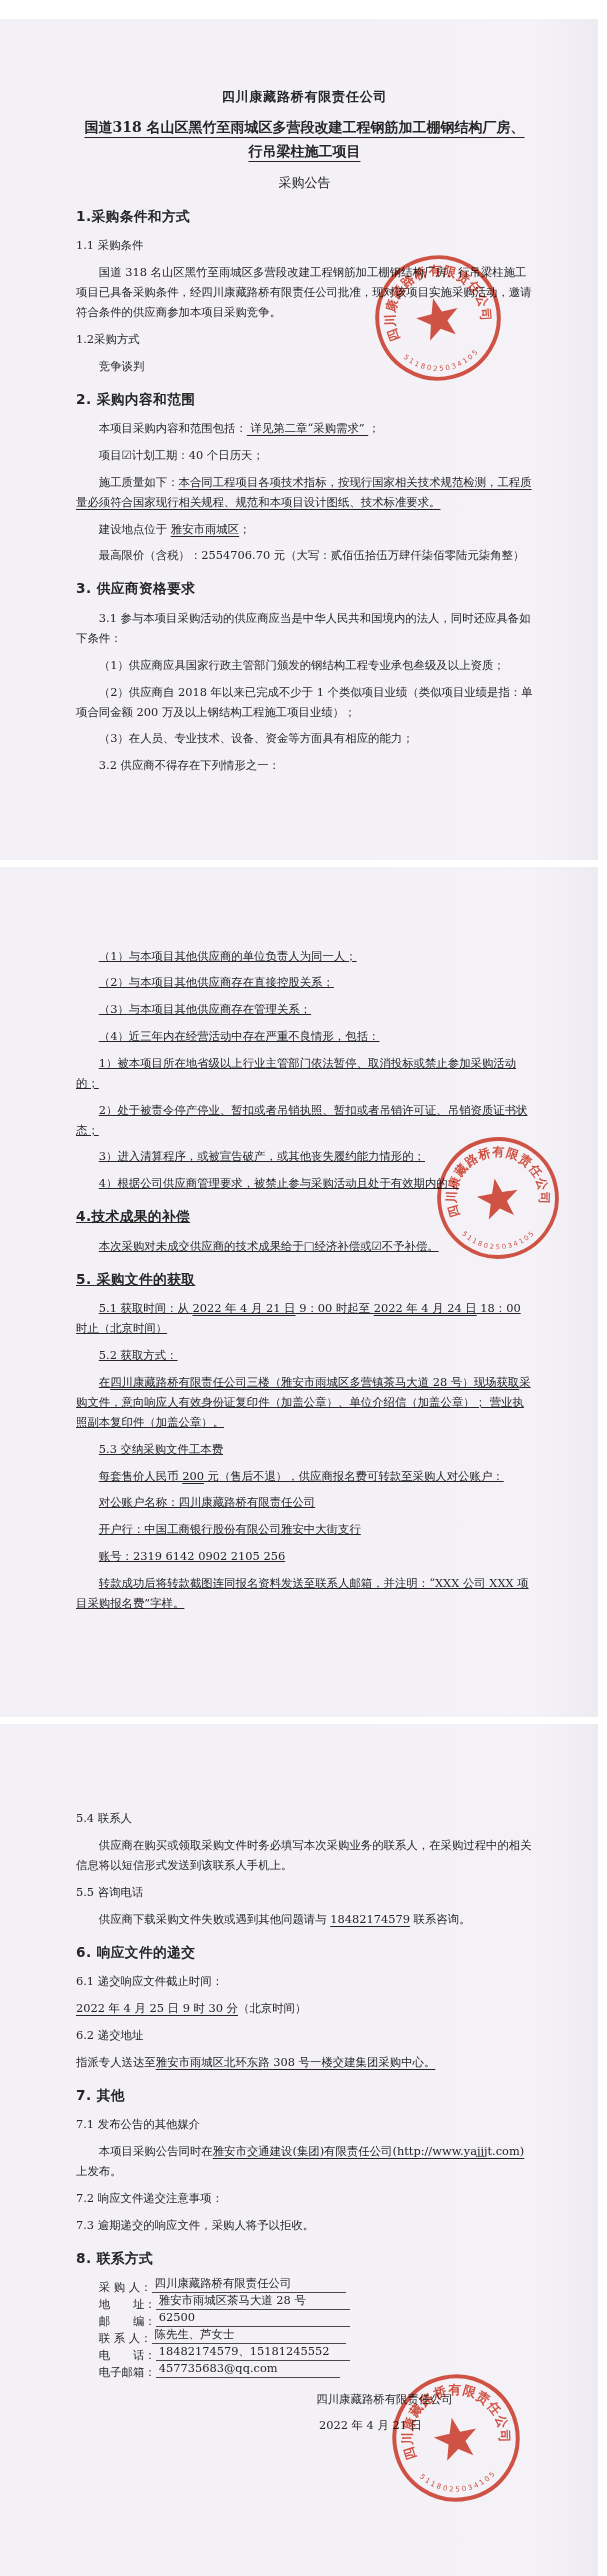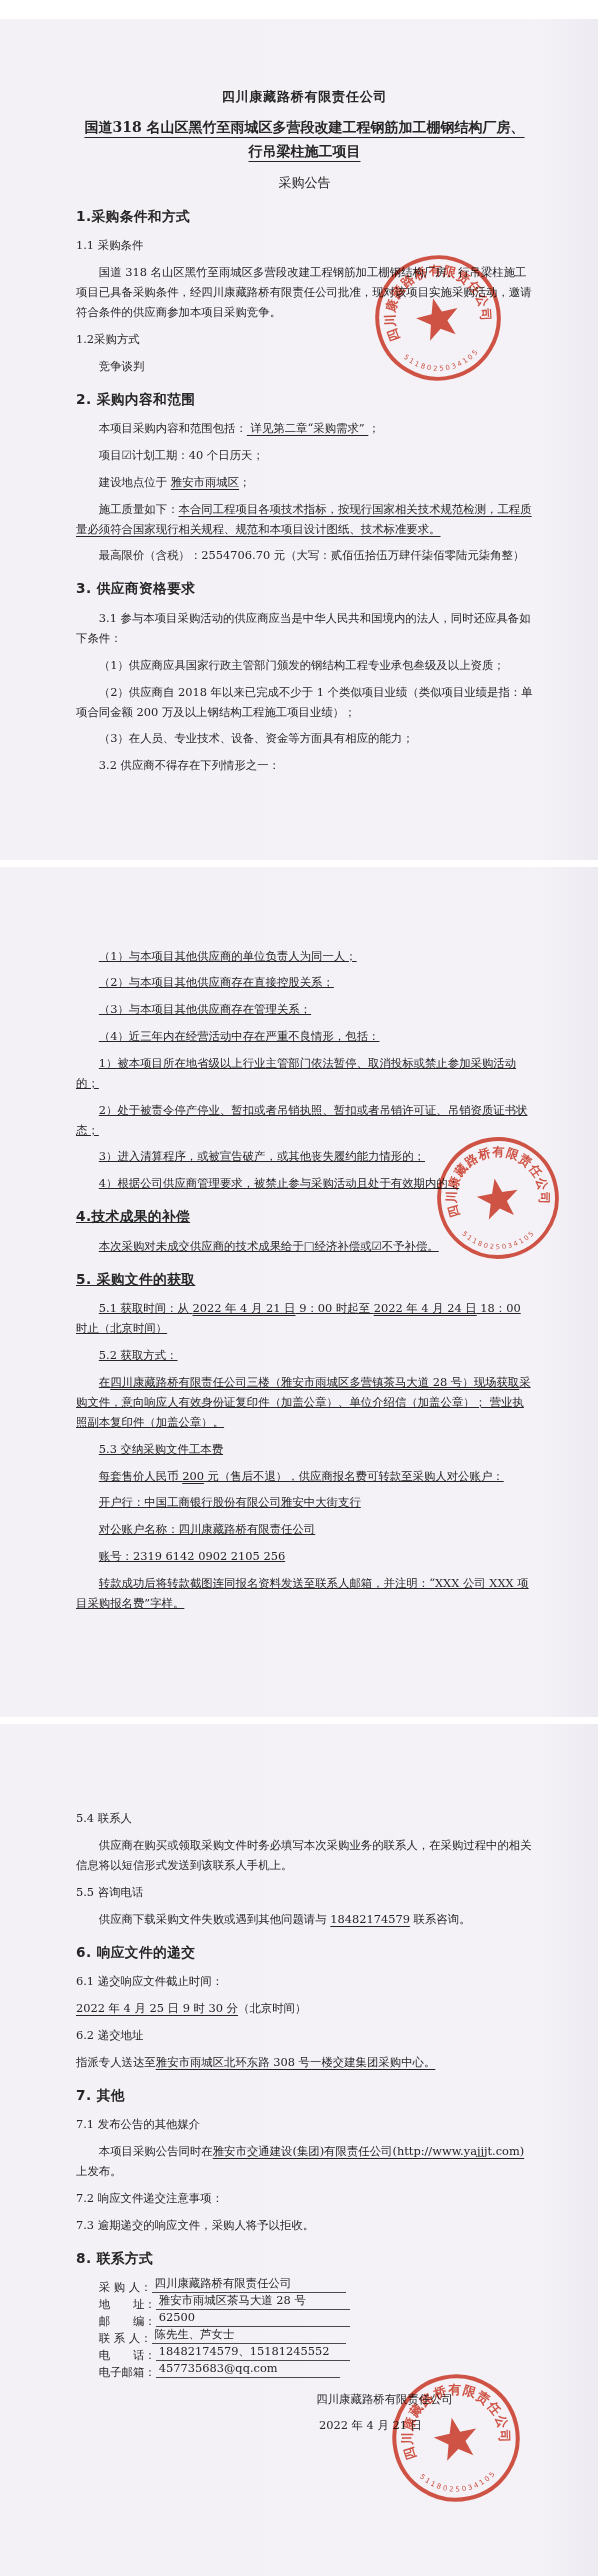--- a/index.html
+++ b/index.html
@@ -98,22 +98,22 @@
 
       <div class="h">1.采购条件和方式</div>
       <p>1.1 采购条件</p>
       <p class="ind">国道 318 名山区黑竹至雨城区多营段改建工程钢筋加工棚钢结构厂房、行吊梁柱施工项目已具备采购条件，经四川康藏路桥有限责任公司批准，现对该项目实施采购活动，邀请符合条件的供应商参加本项目采购竞争。</p>
       <p>1.2采购方式</p>
       <p class="ind">竞争谈判</p>
 
       <div class="h">2. 采购内容和范围</div>
       <p class="ind"><span>本项目采购内容和范围包括：</span><span class="u"> 详见第二章“采购需求” </span><span>；</span></p>
       <p class="ind">项目☑计划工期：40 个日历天；</p>
+      <p class="ind"><span>施工质量如下：</span><span class="u">本合同工程项目各项技术指标，按现行国家相关技术规范检测，工程质量必须符合国家现行相关规程、规范和本项目设计图纸、技术标准要求。</span></p>
       <p class="ind"><span>建设地点位于 </span><span class="u">雅安市雨城区</span><span>；</span></p>
-      <p class="ind"><span>施工质量如下：</span><span class="u">本合同工程项目各项技术指标，按现行国家相关技术规范检测，工程质量必须符合国家现行相关规程、规范和本项目设计图纸、技术标准要求。</span></p>
       <p class="ind">最高限价（含税）：2554706.70 元（大写：贰佰伍拾伍万肆仟柒佰零陆元柒角整）</p>
 
       <div class="h">3.  供应商资格要求</div>
       <p class="ind">3.1 参与本项目采购活动的供应商应当是中华人民共和国境内的法人，同时还应具备如下条件：</p>
       <p class="ind">（1）供应商应具国家行政主管部门颁发的钢结构工程专业承包叁级及以上资质；</p>
       <p class="ind">（2）供应商自 2018 年以来已完成不少于 1 个类似项目业绩（类似项目业绩是指：单项合同金额 200 万及以上钢结构工程施工项目业绩）；</p>
       <p class="ind">（3）在人员、专业技术、设备、资金等方面具有相应的能力；</p>
       <p class="ind">3.2 供应商不得存在下列情形之一：</p>
     </div>
     <div class="stamp" style="left:372px; top:233px;">
@@ -140,22 +140,22 @@
 
       <div class="h">4.技术成果的补偿</div>
       <p class="ind">本次采购对未成交供应商的技术成果给于□经济补偿或☑不予补偿。</p>
 
       <div class="h">5. 采购文件的获取</div>
       <p class="ind"><span>5.1 获取时间：从 </span><span class="u">2022 年 4 月 21 日</span><span> 9：00 时起至 </span><span class="u">2022 年 4 月 24 日</span><span> 18：00 时止（北京时间）</span></p>
       <p class="ind">5.2 获取方式：</p>
       <p class="ind"><span>在</span><span class="u">四川康藏路桥有限责任公司三楼（雅安市雨城区多营镇茶马大道 28 号）现场获取</span><span>采购文件，意向响应人有效身份证复印件（加盖公章）、单位介绍信（加盖公章）； 营业执照副本复印件（加盖公章）。</span></p>
       <p class="ind">5.3 交纳采购文件工本费</p>
       <p class="ind"><span>每套售价人民币 </span><span class="u">200</span><span> 元（售后不退），供应商报名费可转款至采购人对公账户：</span></p>
+      <p class="ind">对公账户名称：四川康藏路桥有限责任公司</p>
       <p class="ind">开户行：中国工商银行股份有限公司雅安中大街支行</p>
-      <p class="ind">对公账户名称：四川康藏路桥有限责任公司</p>
       <p class="ind">账号：2319 6142 0902 2105 256</p>
       <p class="ind">转款成功后将转款截图连同报名资料发送至联系人邮箱，并注明：“XXX 公司 XXX 项目采购报名费”字样。</p>
     </div>
     <div class="stamp" style="left:434px; top:267px;">
       <svg viewBox="0 0 200 200" width="128" height="128" style="transform:rotate(-10deg)">
         <use href="#stamp-core"></use>
         <text class="stamp-co"><textPath href="#arc-top">四川康藏路桥有限责任公司</textPath></text>
         <text class="stamp-no"><textPath href="#arc-bottom">5118025034105</textPath></text>
       </svg>
     </div>

